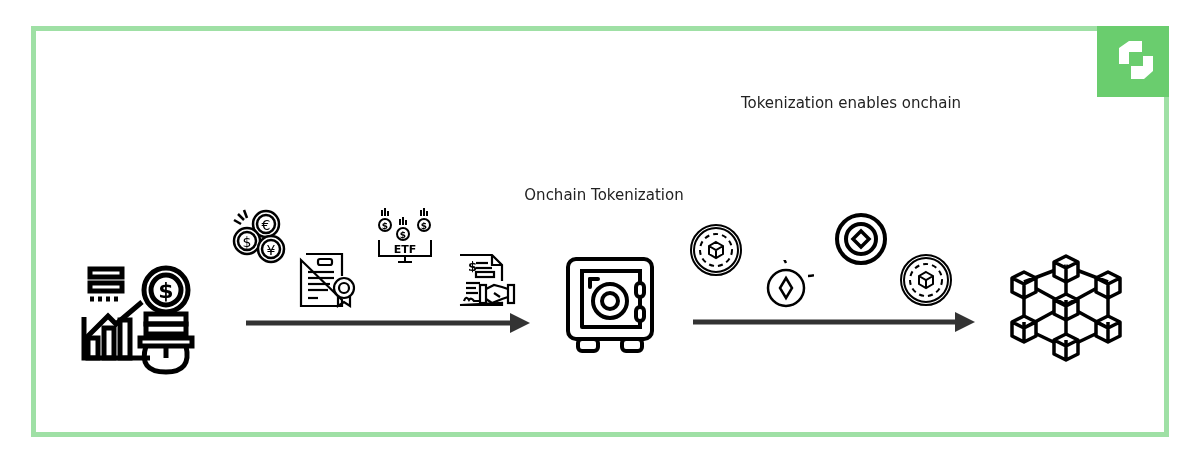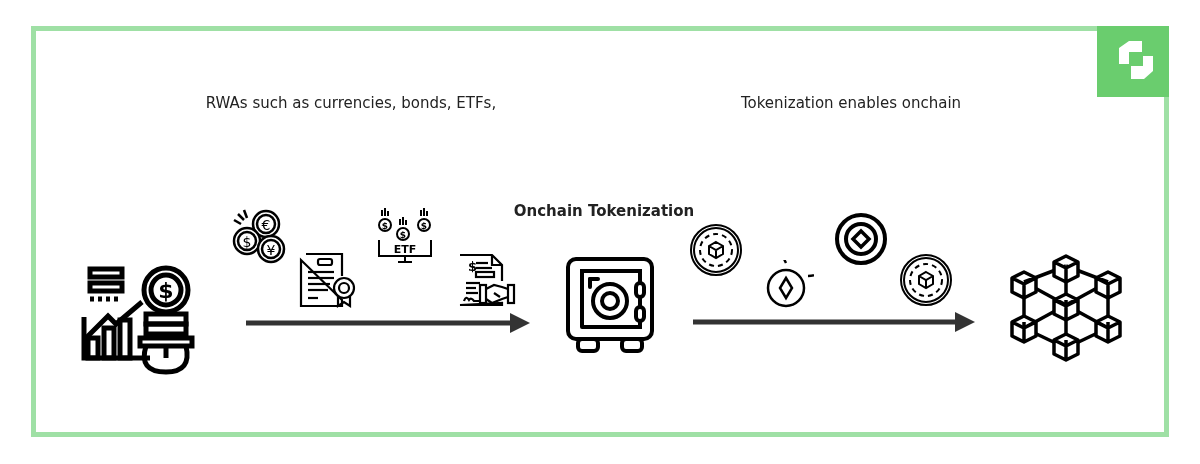--- a/index.html
+++ b/index.html
@@ -5,38 +5,37 @@
     html, body { margin: 0; padding: 0; background: #ffffff; }
     body { width: 1200px; height: 464px; position: relative; overflow: hidden;
            font-family: "DejaVu Sans", "Liberation Sans", sans-serif; color: #222; }
     .frame { position: absolute; left: 31px; top: 26px; width: 1128px; height: 401px;
              border: 5px solid #9fe0a5; box-sizing: content-box; }
     .logo { position: absolute; left: 1097px; top: 26px; width: 72px; height: 71px; background: #6acd6e; }
     .logo svg { position: absolute; left: 0; top: 0; }
     .caption { position: absolute; font-size: 15px; line-height: 22px; text-align: center; color: #222; }
     .cap-left { left: 186px; top: 92px; width: 330px; }
     .cap-right { left: 676px; top: 92px; width: 350px; }
-    .cap-mid { left: 480px; top: 200px; width: 248px; font-weight: bold; }
+    .cap-mid { left: 480px; top: 184px; width: 248px; }
     .icon { position: absolute; }
     .arrow { position: absolute; }
   </style>
 </head>
 <body>
 
 <div class="frame"></div>
 
 <div class="logo">
   <svg width="72" height="71" viewBox="0 0 72 71">
     <path d="M22 22 L32 15 L45 15 L45 26 L32 26 L32 38 L22 38 Z" fill="#fff"></path>
     <path d="M34 40 L34 53 L47 53 L56 45 L56 30 L46 30 L46 40 Z" fill="#fff"></path>
   </svg>
 </div>
 
 <div class="caption cap-left">
-  <div>RWAs such as currencies, bonds, ETFs,</div>
 </div>
 <div class="caption cap-right">
   <div>Tokenization enables  onchain</div>
 </div>
 <div class="caption cap-mid">Onchain Tokenization</div>
 
 <svg class="icon" style="left:80px;top:262px" width="120" height="115" viewBox="0 0 120 115" fill="none" stroke="#000" stroke-width="5">
   <rect x="10" y="7" width="32" height="8"></rect>
   <rect x="10" y="21" width="32" height="8"></rect>
   <line x1="10" y1="37" x2="42" y2="37" stroke-dasharray="4 4"></line>

